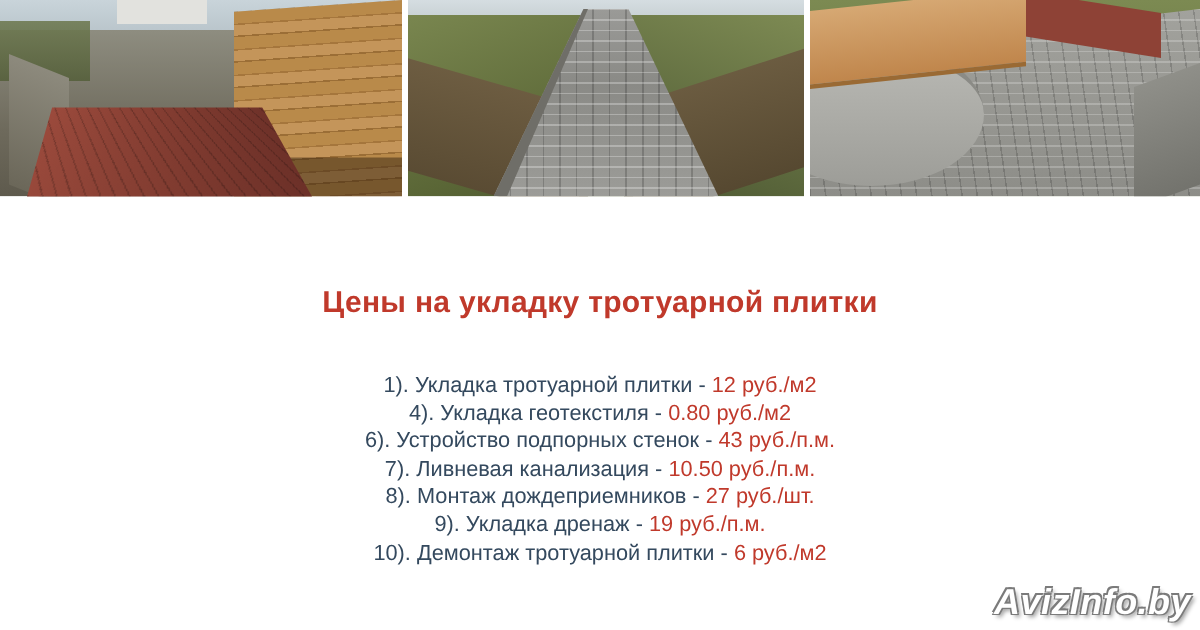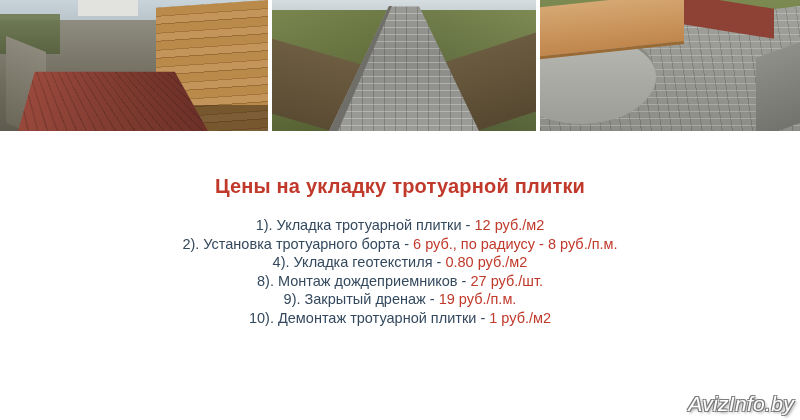--- a/index.html
+++ b/index.html
@@ -179,21 +179,21 @@
   .content {
     position: absolute;
     top: 131px;
     left: 0;
     width: 800px;
     height: 289px;
     background: #ffffff;
     text-align: center;
   }
   .title {
-    margin: 0;
+    margin: 16px;
     padding-top: 44px;
     font-size: 20px;
     font-weight: bold;
     color: #c0392b;
     letter-spacing: .2px;
   }
   .price-list {
     list-style: none;
     margin: 0;
     padding: 18px 0 0 0;
@@ -206,22 +206,22 @@
   }
   .price-list li .amount {
     color: #c0392b;
   }
 
   
   .watermark {
     position: absolute;
     right: 6px;
     bottom: 4px;
-    font-size: 21px;
-    font-weight: normal;
+    font-size: 24px;
+    font-weight: bold;
     font-style: italic;
     color: #ffffff;
     text-shadow:
       1px 1px 0 #7b7b7b, -1px 1px 0 #7b7b7b,
       1px -1px 0 #7b7b7b, -1px -1px 0 #7b7b7b,
       2px 2px 3px rgba(0,0,0,.4);
     letter-spacing: .3px;
   }
 </style>
 </head>
@@ -264,23 +264,24 @@
       <div class="p5-red"></div>
       <div class="p5-wood"></div>
     </div>
 
   </div>
 
   <div class="content">
     <h1 class="title">Цены на укладку тротуарной плитки</h1>
     <ul class="price-list">
         <li><span>1).</span> <span>Укладка тротуарной плитки</span> <span>-</span> <span class="amount">12 руб./м2</span></li>
-        <li><span>2).</span> <span>Установка тротуарного борта</span> <span>-</span> <span class="amount">6 руб., по радиусу - 8 руб./п.м.</span></li>
         <li><span>4).</span> <span>Укладка геотекстиля</span> <span>-</span> <span class="amount">0.80 руб./м2</span></li>
+        <li><span>6).</span> <span>Устройство подпорных стенок</span> <span>-</span> <span class="amount">43 руб./п.м.</span></li>
+        <li><span>7).</span> <span>Ливневая канализация</span> <span>-</span> <span class="amount">10.50 руб./п.м.</span></li>
         <li><span>8).</span> <span>Монтаж дождеприемников</span> <span>-</span> <span class="amount">27 руб./шт.</span></li>
-        <li><span>9).</span> <span>Закрытый дренаж</span> <span>-</span> <span class="amount">19 руб./п.м.</span></li>
-        <li><span>10).</span> <span>Демонтаж тротуарной плитки</span> <span>-</span> <span class="amount">1 руб./м2</span></li>
+        <li><span>9).</span> <span>Укладка дренаж</span> <span>-</span> <span class="amount">19 руб./п.м.</span></li>
+        <li><span>10).</span> <span>Демонтаж тротуарной плитки</span> <span>-</span> <span class="amount">6 руб./м2</span></li>
       </ul>
   </div>
 
   <div class="watermark">AvizInfo.by</div>
 
 </div>
 
 </body></html>

